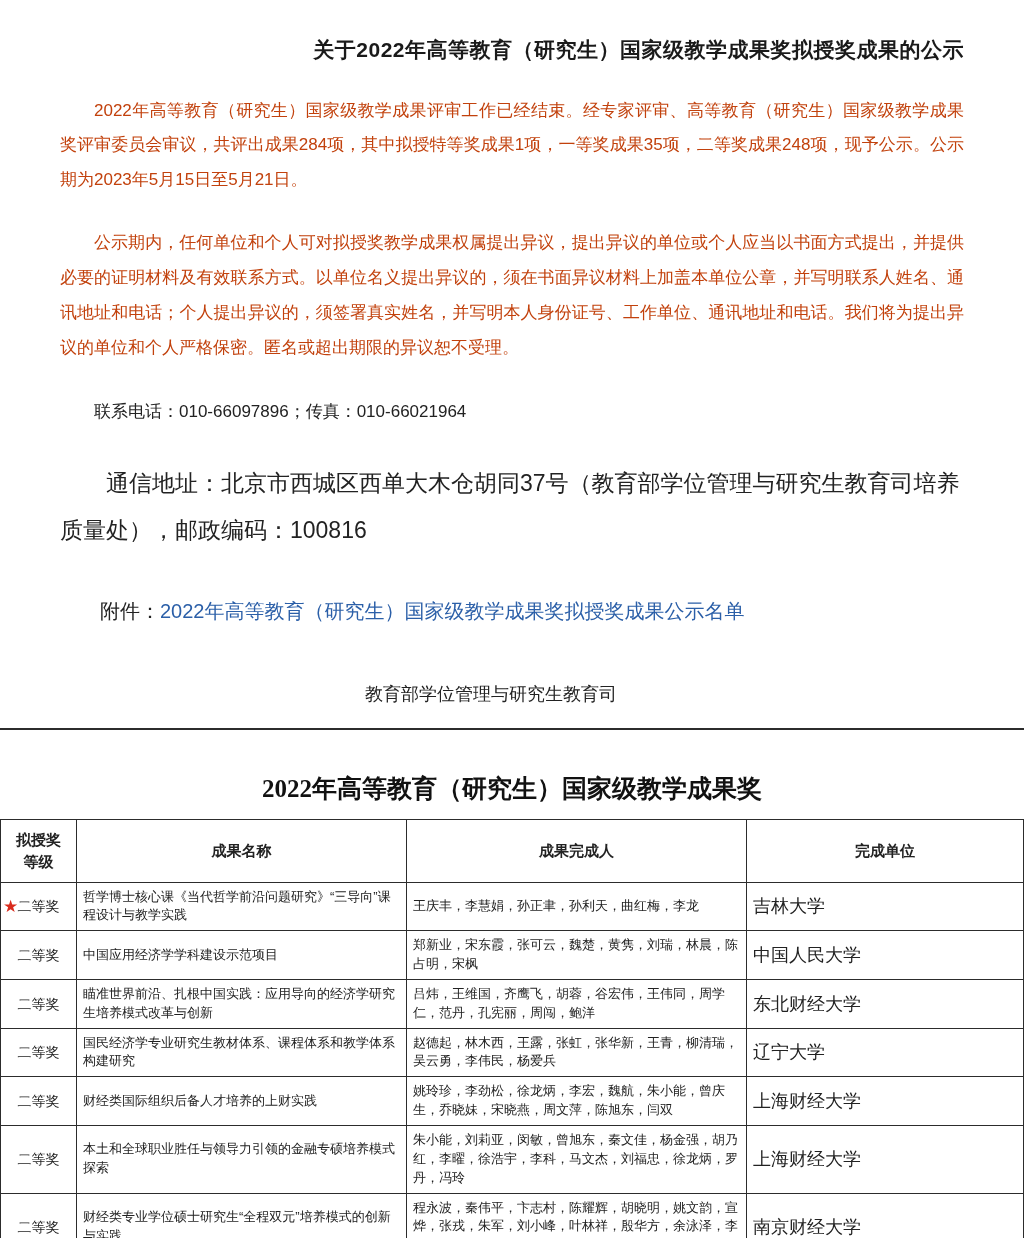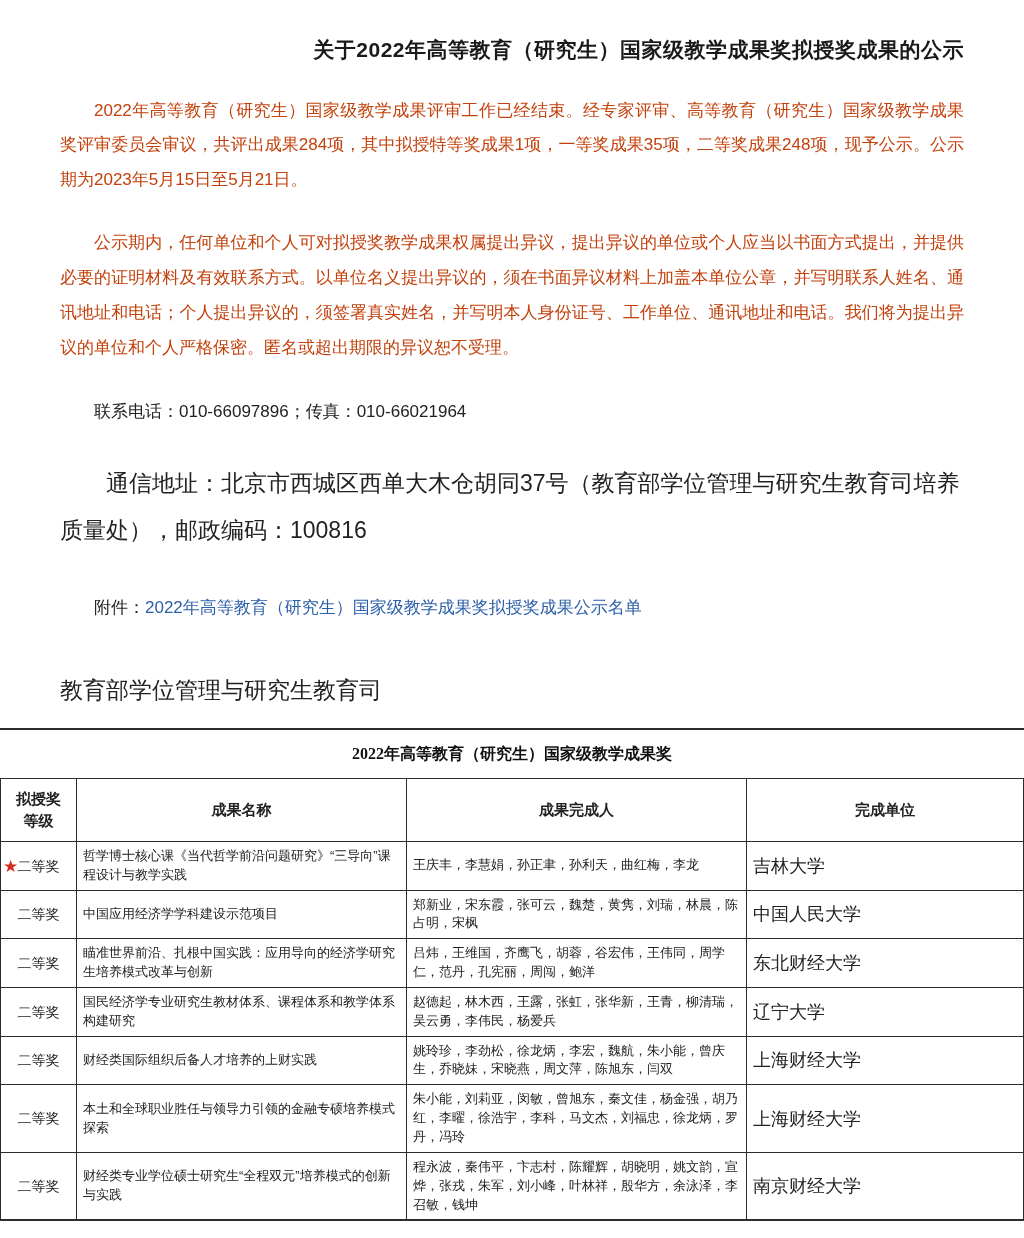--- a/index.html
+++ b/index.html
@@ -44,58 +44,59 @@
     margin: 30px 0 0 0;
     text-indent: 2em;
   }
   p.address {
     font-size: 23px;
     line-height: 2.05;
     margin: 30px 0 0 0;
     text-indent: 2em;
   }
   p.attach {
-    font-size: 17px;
+    font-size: 20px;
     line-height: 2.05;
     margin: 36px 0 0 0;
     text-indent: 2em;
   }
   .attach-link {
     color: #2b5fa8;
     text-decoration: none;
     cursor: pointer;
   }
   .signature {
-    font-size: 23px;
-    text-align: left;
+    font-size: 18px;
+    text-align: center;
     margin: 50px 0 0 0;
     padding-right: 42px;
   }
   .sign-date {
     font-size: 17px;
     text-align: right;
     margin: 34px 0 0 0;
     padding-right: 58px;
   }
   
   .table-block {
     margin-top: 22px;
     border-top: 2px solid #2c2c2c;
     border-bottom: 1px solid #2c2c2c;
     background: #ffffff;
     position: relative;
   }
   .table-header {
     text-align: center;
     font-weight: bold;
-    font-size: 16px;
+    font-size: 25px;
     line-height: 1.5;
     padding: 12px 0 12px 0;
     color: #111;
     font-family: "Liberation Serif", serif;
+    margin-top: 28px;
   }
   table.list {
     width: 100%;
     border-collapse: collapse;
     table-layout: fixed;
     font-size: 13px;
   }
   table.list th, table.list td {
     border: 1px solid #2c2c2c;
     padding: 5px 6px;

